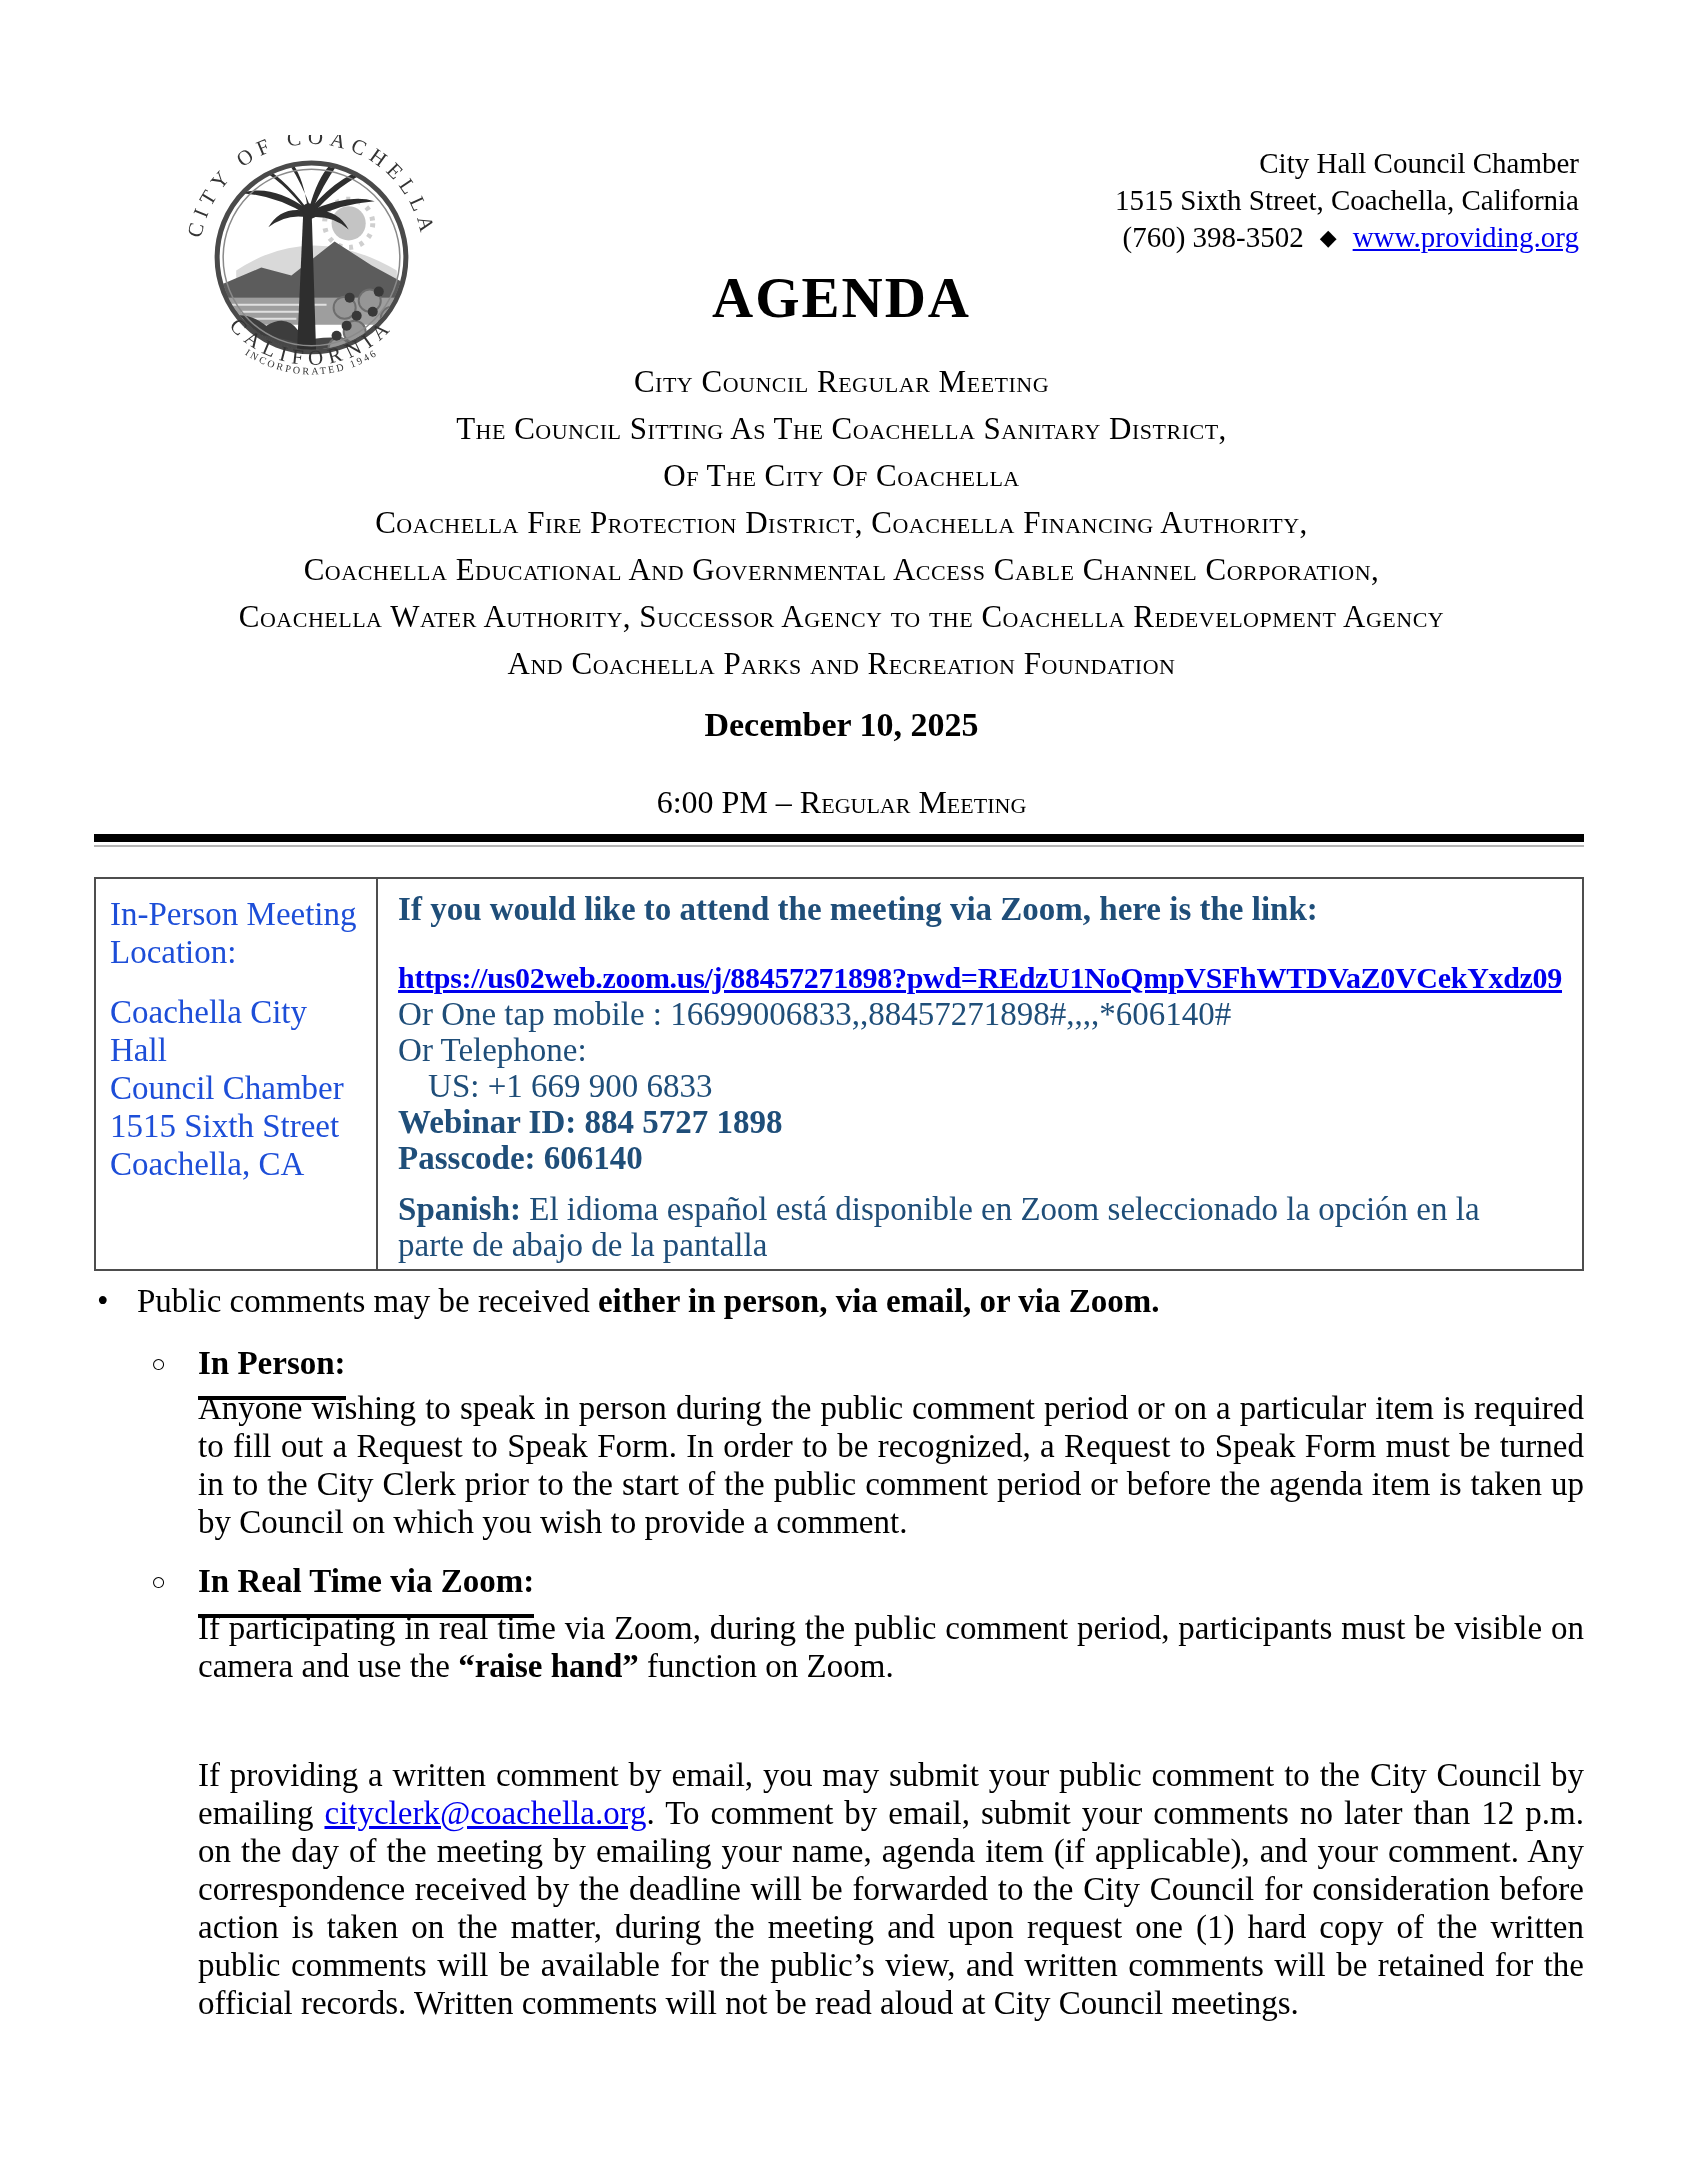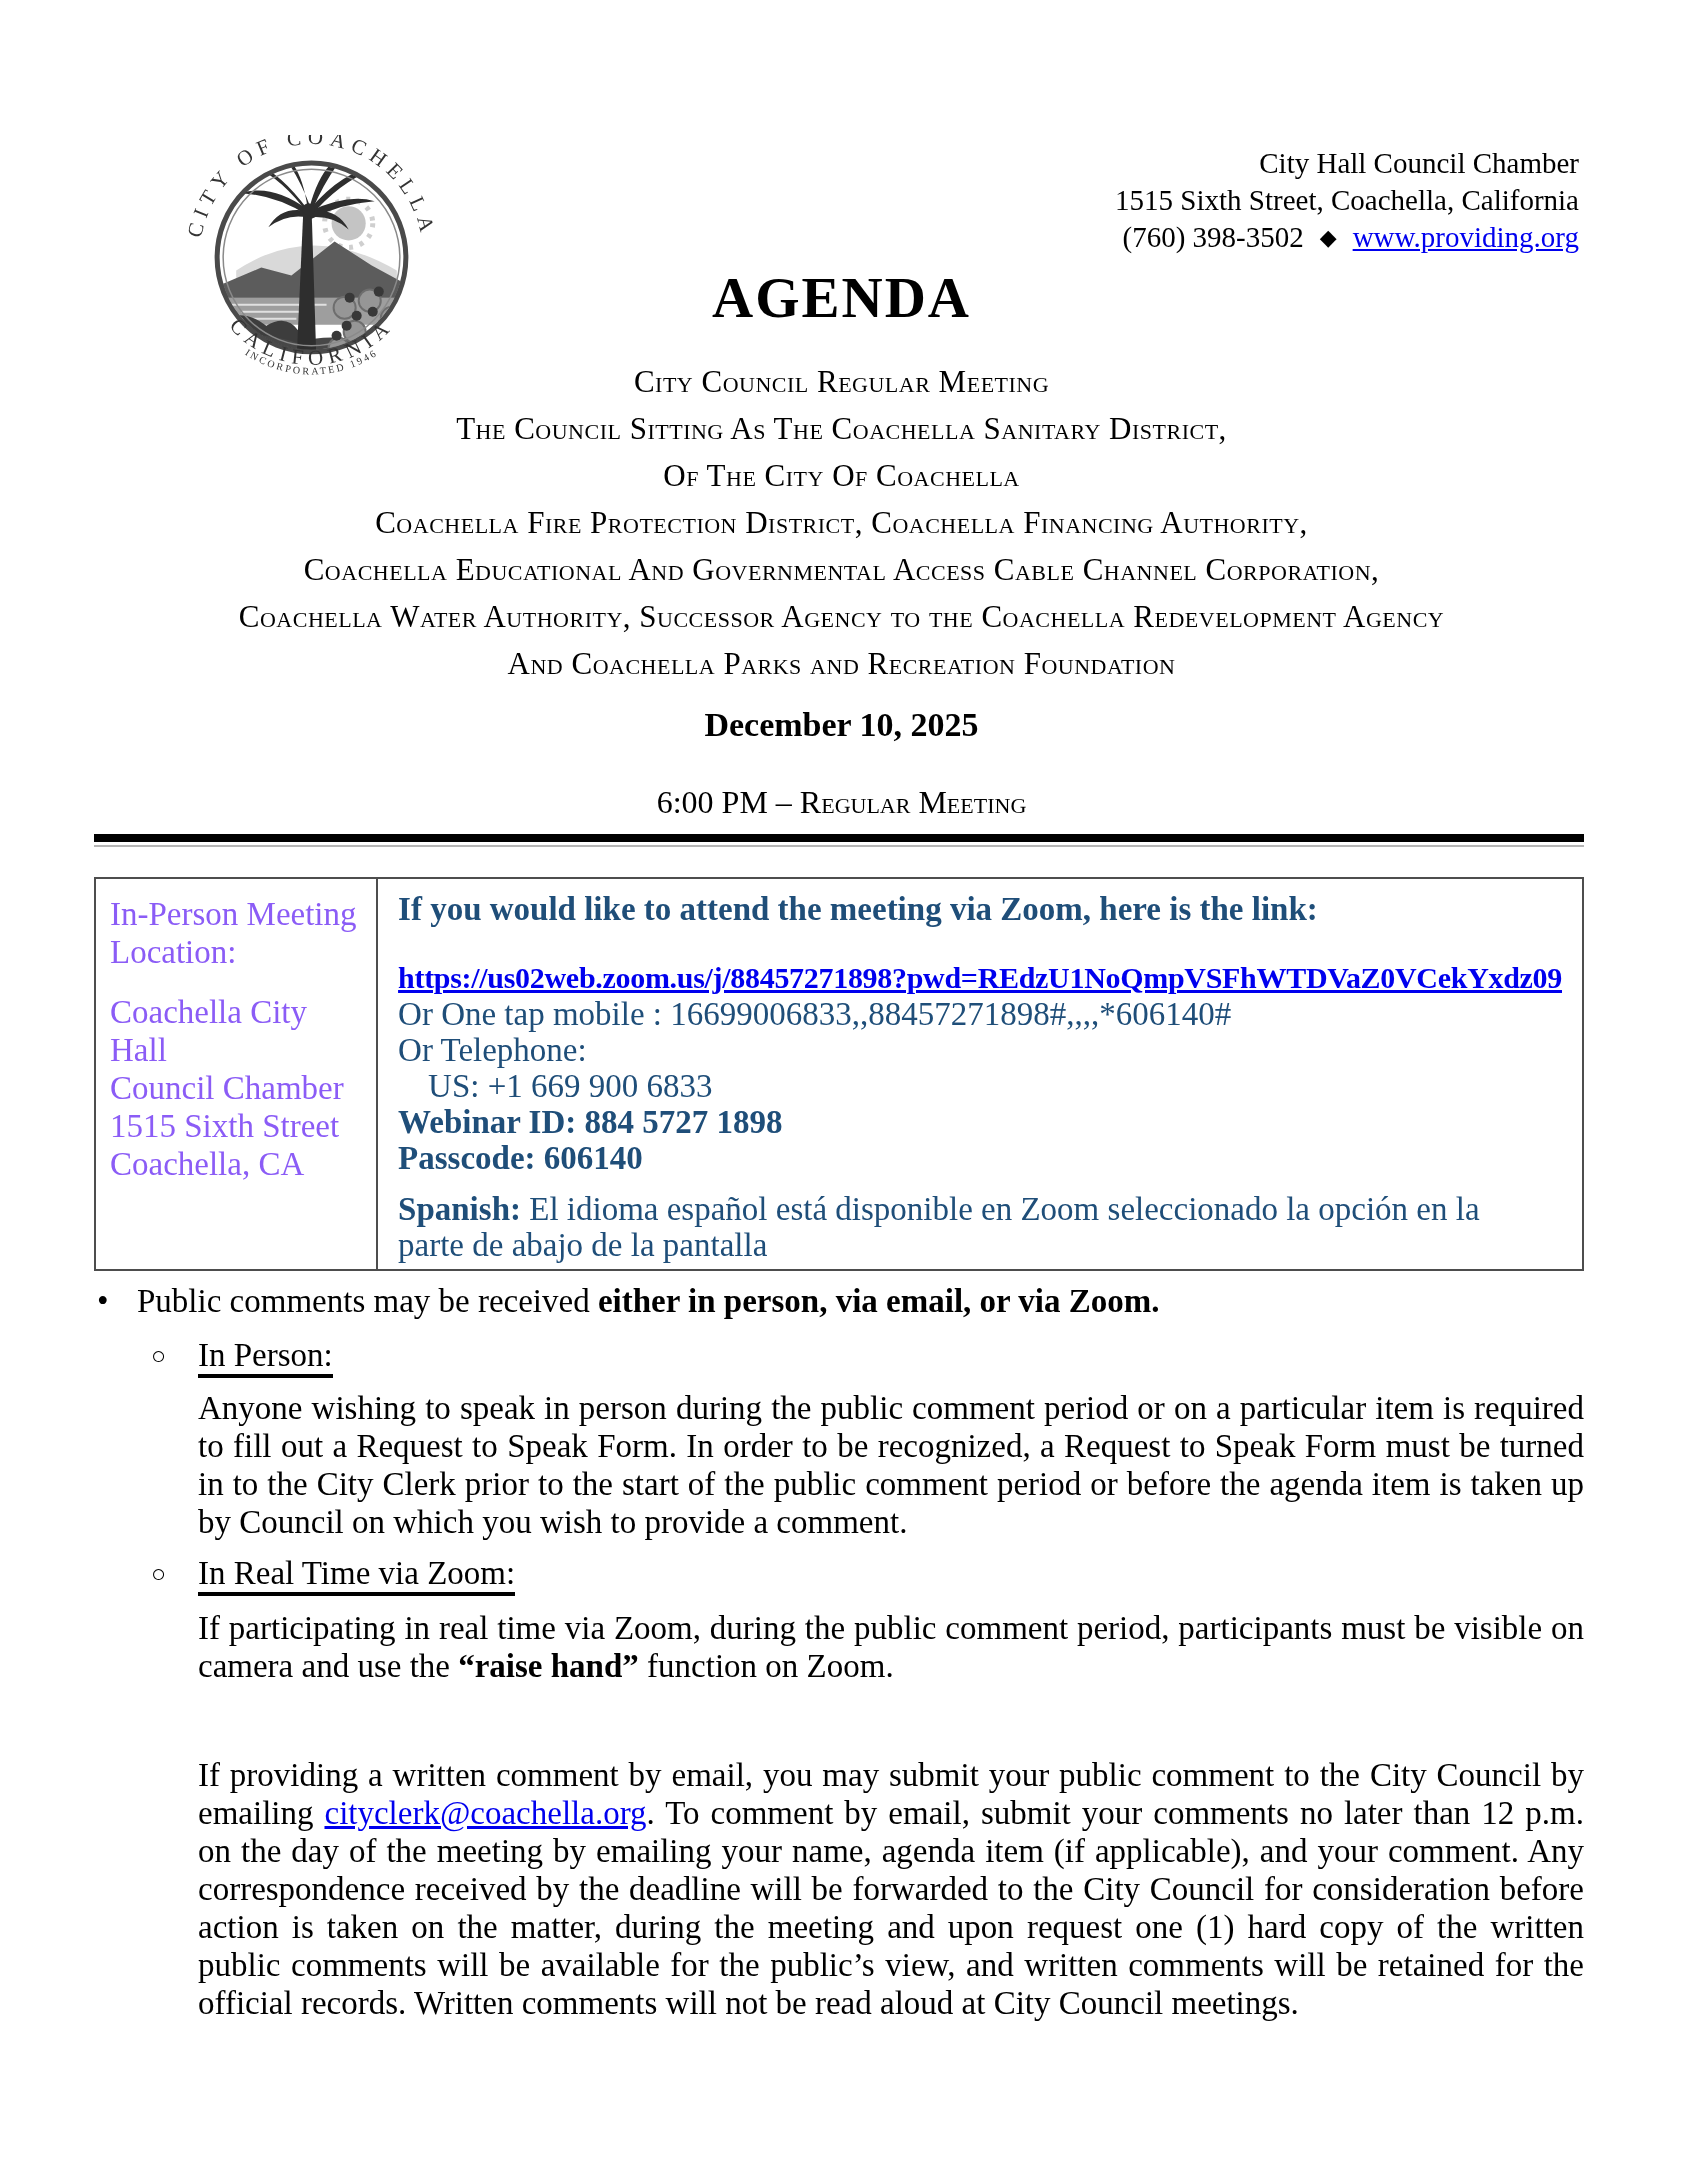--- a/index.html
+++ b/index.html
@@ -41,42 +41,42 @@
   .rule  { position:absolute; top:834px; left:94px; width:1490px; height:8px; background:#000000; }
   .rule2 { position:absolute; top:845px; left:94px; width:1490px; height:2px; background:#b5b5b5; }
 
   
   .info-table {
     position:absolute; top:877px; left:94px; width:1490px; height:394px;
     border:2px solid #4d4d4d; box-sizing:border-box; display:flex; background:#ffffff;
   }
   .cell-location {
     width:302px; box-sizing:border-box; padding:16px 14px;
-    font-size:33px; line-height:38px; color:#8b5cf6;
+    font-size:33px; line-height:38px; color:#1d4ed8;
   }
   .cell-location p { margin:0; }
   .venue { margin-top:22px !important; }
   .cell-zoom {
     flex:1; box-sizing:border-box; border-left:2px solid #4d4d4d; padding:12px 20px;
     color:#1F4E79; font-size:33px; line-height:36px;
   }
   .cell-zoom p { margin:0; }
   .zoom-intro { font-weight:bold; margin-bottom:33px !important; }
   .zoom-url { font-weight:bold; font-size:30px; letter-spacing:-0.3px; white-space:nowrap; }
   .tel-us { margin-left:30px !important; }
   .bold { font-weight:bold; }
   .spanish { margin-top:15px !important; padding-right:59px; }
 
   
   .li-intro { position:absolute; top:1283px; left:97px; font-size:33px; }
   .li-intro .marker { display:inline-block; width:40px; font-size:33px; }
   .sub-head { position:absolute; left:151px; font-size:33px; }
   .sub-head .marker { display:inline-block; width:47px; font-size:25px; vertical-align:2px; }
   .sub-head .head-text {
-    font-weight:normal; border-bottom:4px solid #000000; padding-bottom:0; display:inline-block;
+    font-weight:bold; border-bottom:4px solid #000000; padding-bottom:14px; display:inline-block;margin-top:8px;
   }
   .sub-head-1 { top:1337px; }
   .sub-head-2 { top:1555px; }
   .sub-head-3 { top:1705px; }
   .body-para {
     position:absolute; left:198px; width:1386px; text-align:justify;
     font-size:33px; line-height:38px;
   }
   .para-1 { top:1389px; }
   .para-2 { top:1609px; }

